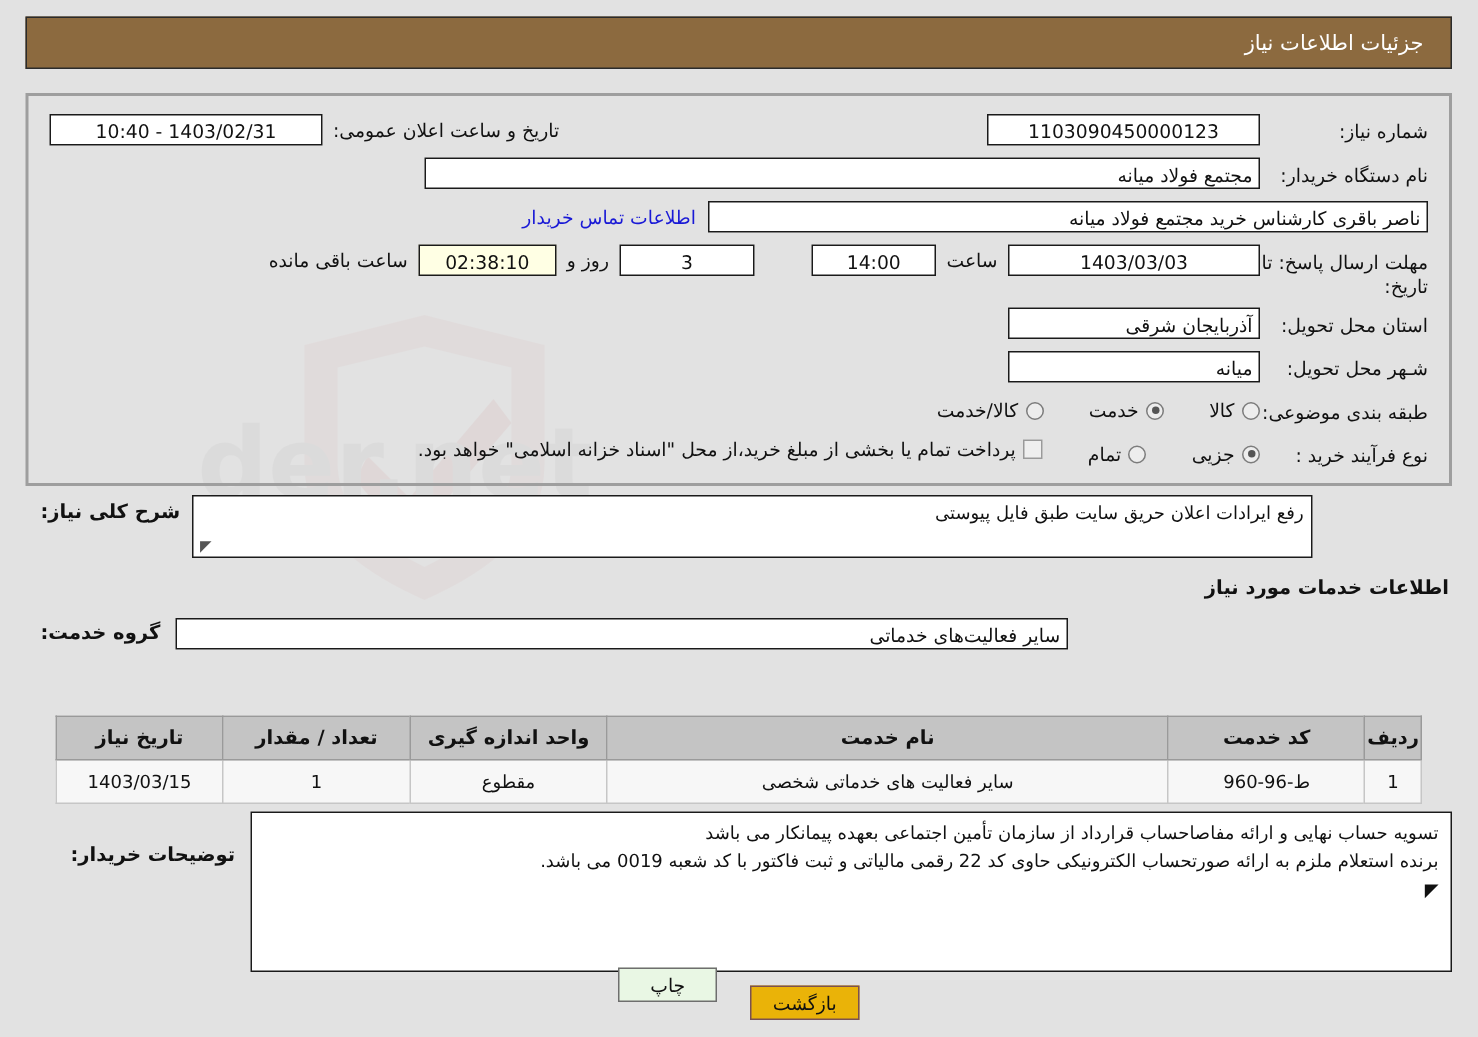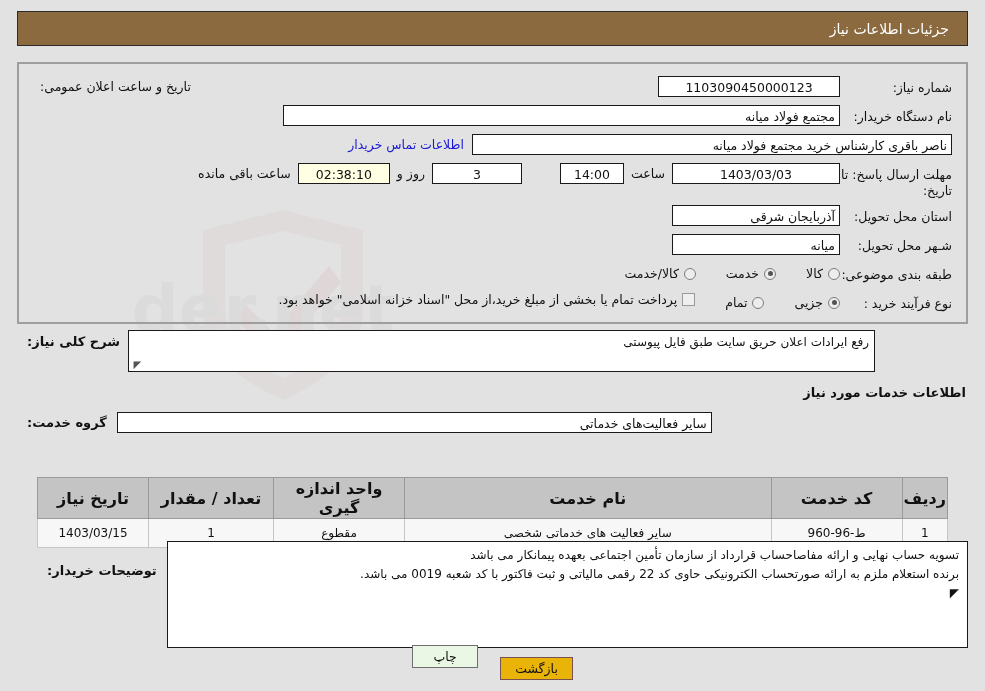--- a/index.html
+++ b/index.html
@@ -107,21 +107,21 @@
     white-space: nowrap;
     overflow: hidden;
   }
   .fld.center { text-align: center; }
   .fld.yellow { background: #ffffe4; }
 
   .w-need   { width: 182px; }
   .w-org    { width: 557px; }
   .w-creator{ width: 480px; }
   .w-date   { width: 168px; }
-  .w-time   { width: 64px;  }
+  .w-time   { width: 83px;  }
   .w-days   { width: 90px;  }
   .w-timer  { width: 92px;  }
   .w-prov   { width: 168px; }
   .w-city   { width: 168px; }
   .w-pubdate{ width: 182px; }
 
   .inline-text {
     font-size: 12.5px;
     line-height: 21px;
     padding: 0 7px;
@@ -241,21 +241,21 @@
     border-collapse: collapse;
     font-size: 12px;
     background: #fff;
     border: 1px solid #9a9a9a;
   }
   table.items th {
     background: #c4c4c4;
     border: 1px solid #9a9a9a;
     height: 26px;
     font-weight: bold;
-    font-size: 16px;
+    font-size: 13px;
     color: #111;
     text-align: center;
   }
   table.items td {
     background: #f7f7f7;
     border: 1px solid #c6c6c6;
     height: 26px;
     text-align: center;
     color: #111;
     font-size: 12px;
@@ -337,20 +337,21 @@
 </div>
 
 <div class="panel">
   <div class="form-grid">
 
     <div class="row">
       <div class="lbl">شماره نیاز:</div>
       <div class="fld w-need center">1103090450000123</div>
       <div style="flex:1 1 auto; display:flex; flex-direction:row; align-items:center; justify-content:flex-end;">
         <span class="inline-text">تاریخ و ساعت اعلان عمومی:</span>
+        <div class="fld w-pubdate center">1403/02/31 - 10:40</div>
       </div>
     </div>
 
     <div class="row">
       <div class="lbl">نام دستگاه خریدار:</div>
       <div class="fld w-org">مجتمع فولاد میانه</div>
     </div>
 
     <div class="row">
       <div class="fld w-creator">ناصر باقری کارشناس خرید مجتمع فولاد میانه</div>

